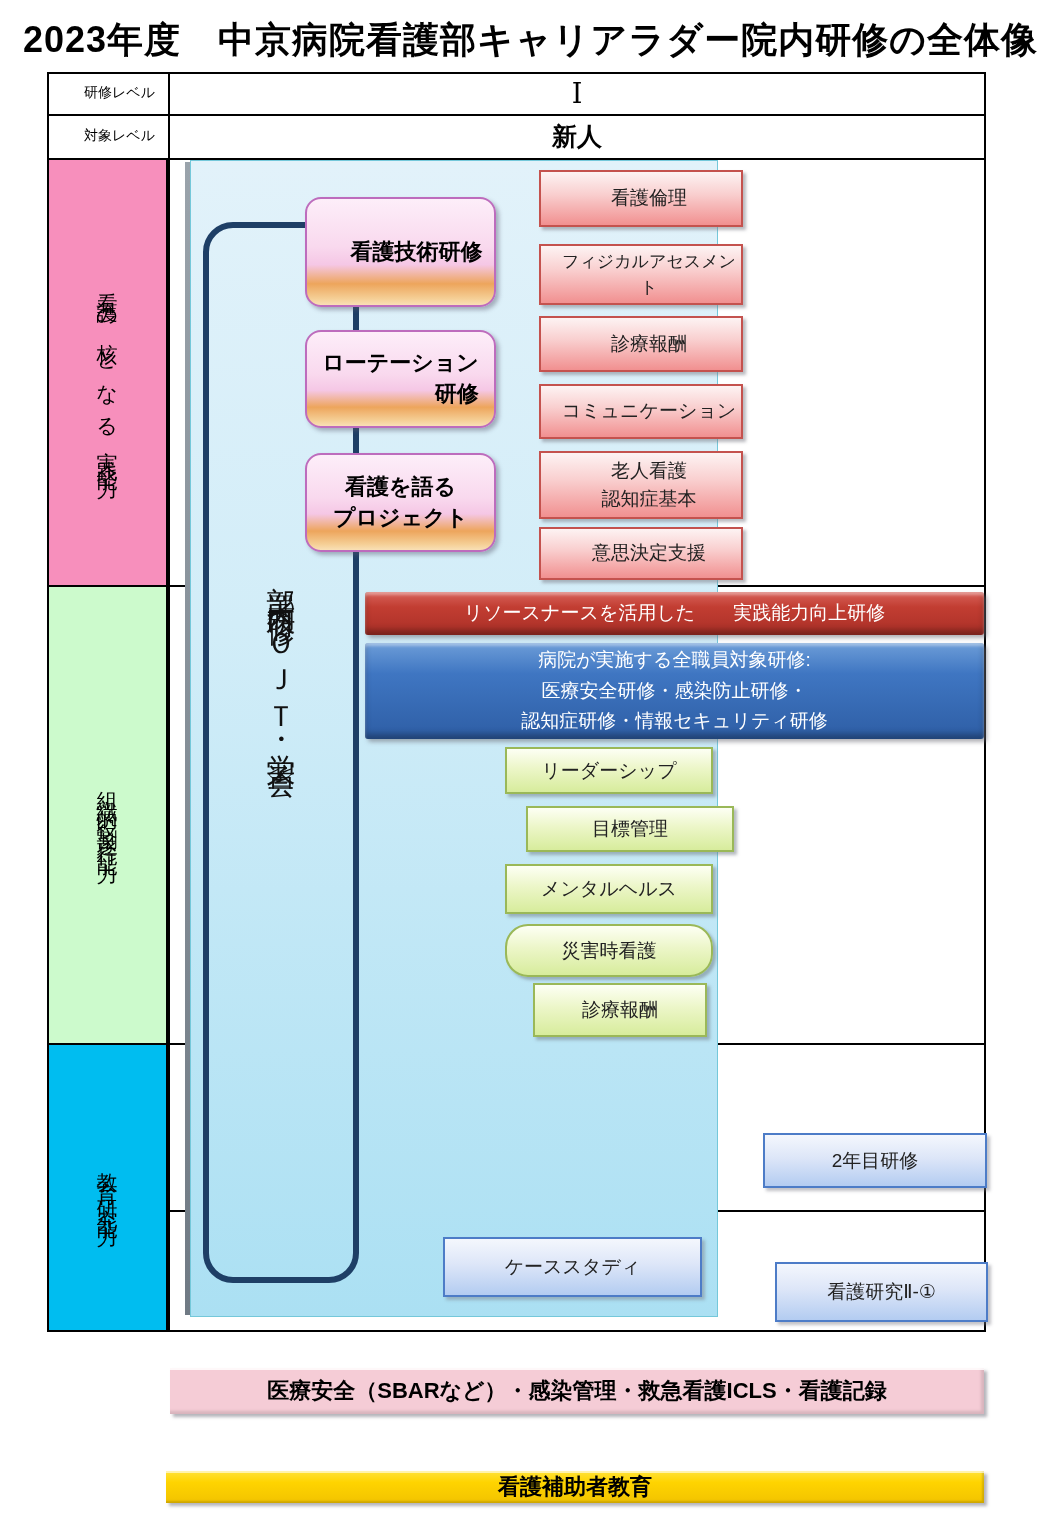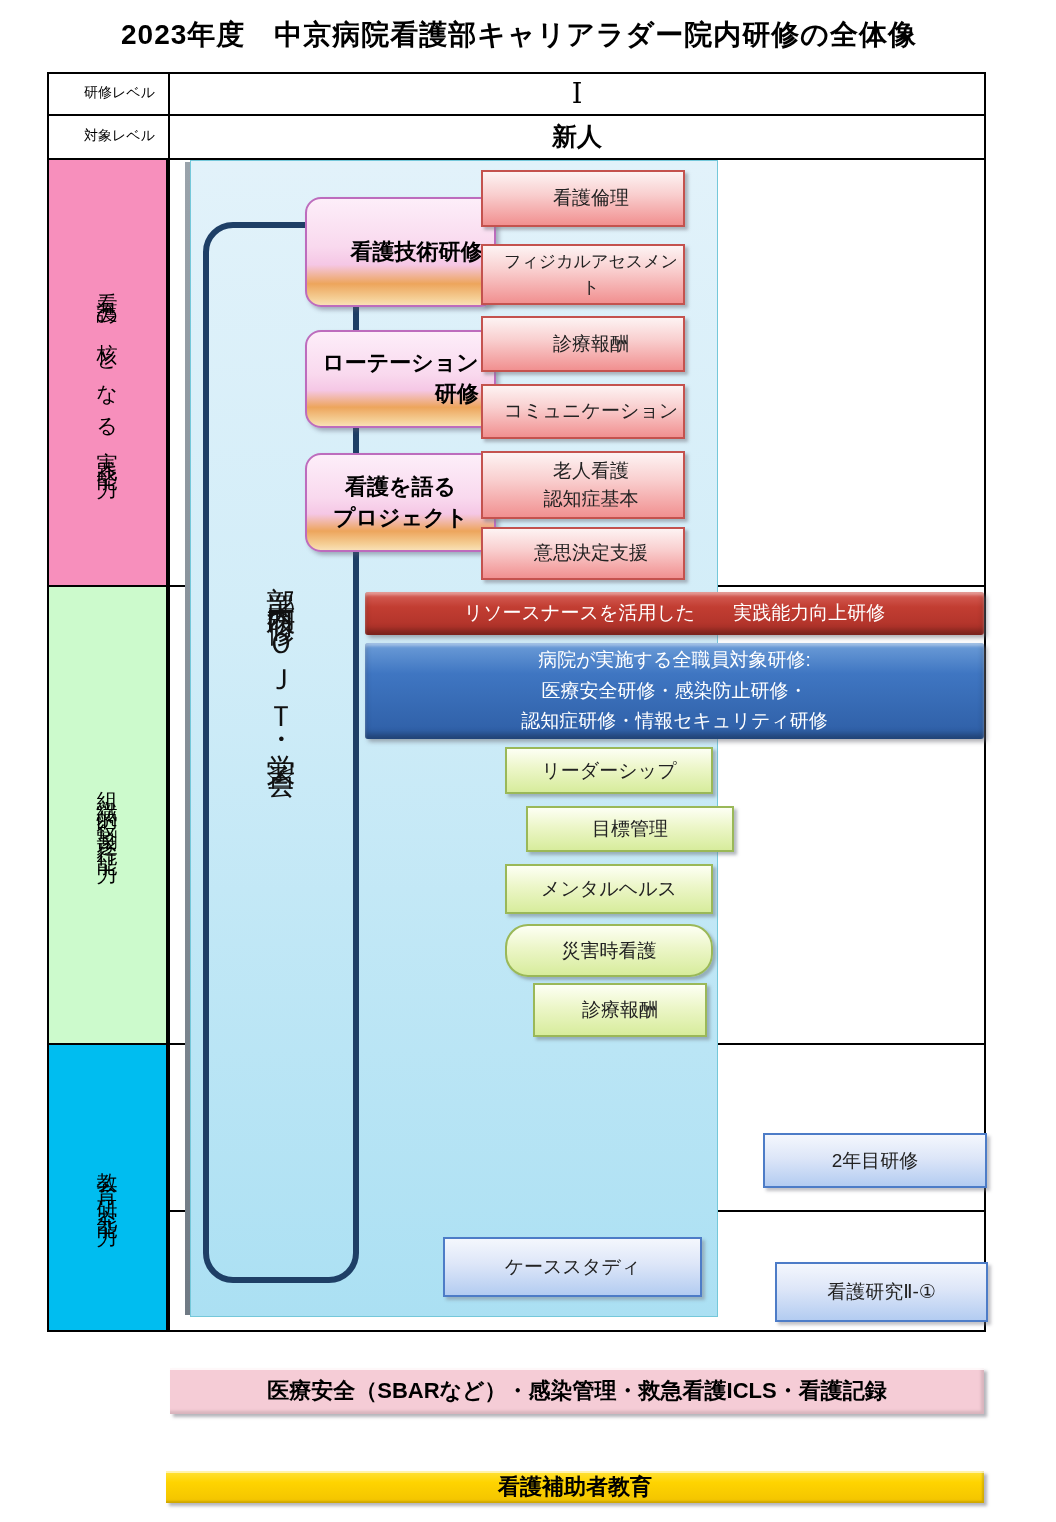--- a/index.html
+++ b/index.html
@@ -4,21 +4,21 @@
 <style>
   html,body{margin:0;padding:0;background:#fff;}
   #stage{
     position:relative;width:1056px;height:1522px;background:#fff;overflow:hidden;
     font-family:"Liberation Sans","DejaVu Sans",sans-serif;color:#000;
   }
   .abs{position:absolute;box-sizing:border-box;}
   .flexc{display:flex;align-items:center;justify-content:center;text-align:center;}
   .preline{white-space:pre-line;}
 
-  .page-title{left:0;top:16px;width:1038px;font-size:28px;font-weight:bold;text-align:center;letter-spacing:1px;}
+  .page-title{left:0;top:16px;width:1038px;font-size:36px;font-weight:bold;text-align:right;letter-spacing:1px;}
 
   
   .tbl-outer{left:47px;top:72px;width:939px;height:1260px;border:2px solid #000;}
   .hline{height:2px;background:#000;}
   .vline{width:2px;background:#000;}
 
   .hdr-label{left:47px;width:145px;font-size:14px;}
   .hdr-value{left:168px;width:818px;}
   .roman{font-family:"DejaVu Serif","Liberation Serif",serif;font-size:27px;}
   .newbie{font-size:25px;font-weight:bold;}
@@ -38,21 +38,21 @@
   .ojt-text{left:50%;transform:translateX(-50%);top:336px;writing-mode:vertical-rl;text-orientation:mixed;
     font-size:29px;letter-spacing:8px;color:#111;line-height:1;}
 
   
   .pinkbox{left:305px;width:191px;border:2px solid #bd6cbd;border-radius:16px;
     background:linear-gradient(180deg,#fdeef9 0%,#f9d9ee 45%,#f5c7e5 62%,#eda55c 80%,#f5cf96 94%,#f9e0b6 100%);
     box-shadow:3px 3px 4px rgba(90,90,110,0.45);
     font-size:22px;font-weight:bold;line-height:1.4;}
 
   
-  .redbox{left:481px;width:204px;border:2px solid #c4524e;
+  .redbox{left:539px;width:204px;border:2px solid #c4524e;
     background:linear-gradient(180deg,#fdf3f3 0%,#f9cfcf 42%,#f19090 100%);
     box-shadow:3px 3px 3px rgba(120,120,130,0.5);
     font-size:19px;color:#222;line-height:1.5;padding-left:16px;}
 
   
   .banner{left:365px;width:619px;border-radius:3px;color:#fff;font-size:19px;line-height:1.6;
     box-shadow:inset 0 3px 3px rgba(255,255,255,0.38),inset 0 -5px 6px rgba(0,0,0,0.3),3px 3px 4px rgba(110,110,120,0.55);}
   .banner-red{top:592px;height:43px;background:linear-gradient(180deg,#d8625a 0%,#c23d32 35%,#aa2f27 100%);}
   .banner-blue{top:643px;height:96px;background:linear-gradient(180deg,#6d9dd8 0%,#3f76c2 32%,#2e5ea5 100%);}
 

